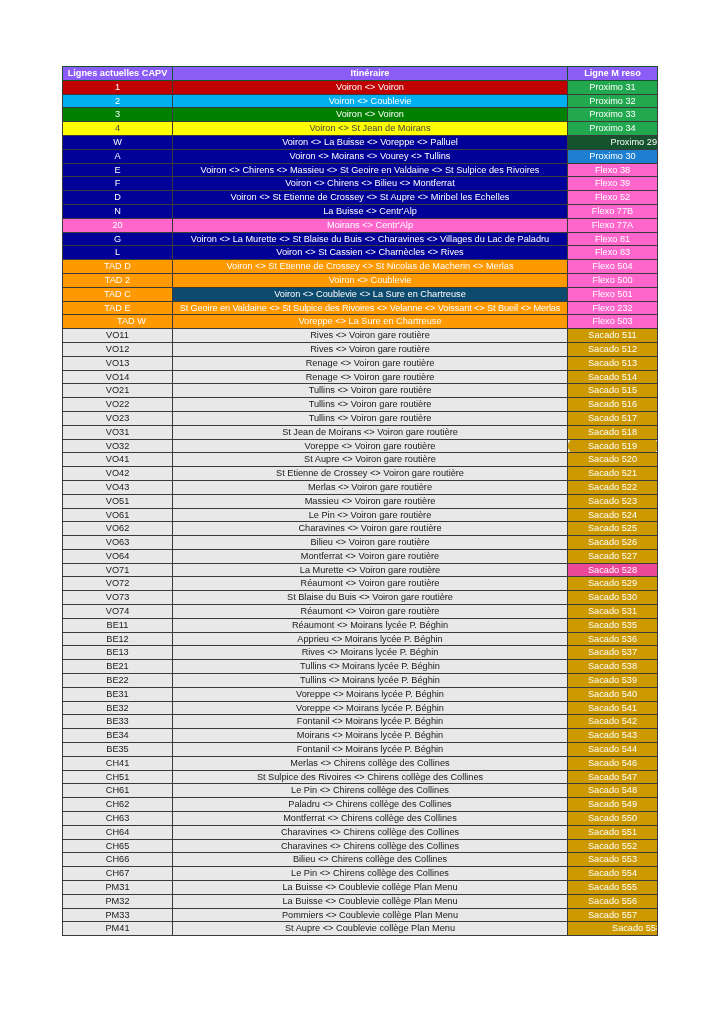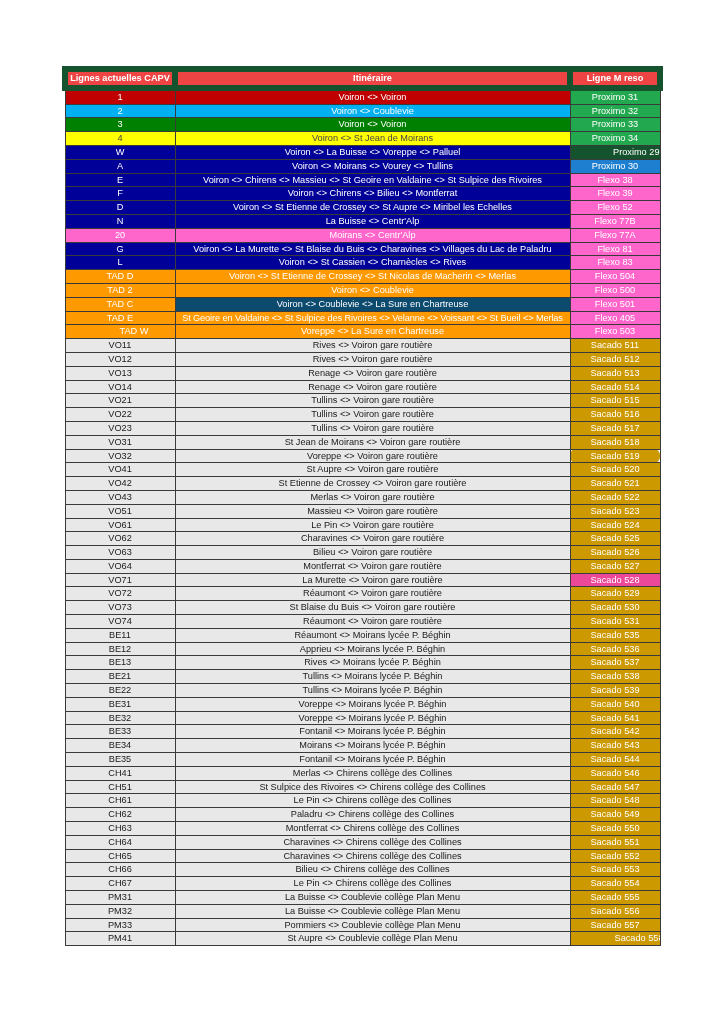--- a/index.html
+++ b/index.html
@@ -1,19 +1,19 @@
 <!DOCTYPE html>
 <html><head>
 <meta charset="utf-8">
 <style>
   html, body { margin: 0; padding: 0; background: #ffffff; }
   body { width: 724px; height: 1024px; position: relative; overflow: hidden; font-family: "Liberation Sans", sans-serif; }
   .table { position: absolute; left: 62px; top: 66px; width: 595px; border-collapse: collapse; table-layout: fixed; font-size: 9.2px; }
   .table td, .table th { height: 13.8px; padding: 0; line-height: 12.8px; text-align: center; white-space: nowrap; overflow: hidden; box-sizing: border-box; }
-  .table th { background: #ef4444; color: #ffffff; font-weight: bold; border: 6px solid #14532d; }
+  .table th { background: #8b5cf6; color: #ffffff; font-weight: bold; border: 1px solid #14532d; }
   .c1 { width: 110px; }
   .c2 { width: 395px; }
   .c3 { width: 90px; }
   .table td { border: 1px solid #3a3a3a; }
   .gray td.cl, .gray td.ci { background: #e8e8e8; color: #1a1a1a; }
   .colored td.cl, .colored td.ci { color: #ffffff; }
   td.cm { color: #ffffff; }
 </style>
 </head>
 <body>
@@ -108,21 +108,21 @@
         <td class="cm" style="background: rgb(255, 102, 204); color: rgb(255, 255, 255);">Flexo 500</td>
       </tr>
       <tr class="colored">
         <td class="cl" style="background: rgb(255, 153, 0); color: rgb(255, 255, 255);">TAD C</td>
         <td class="ci" style="background: #0c4a6e; color: rgb(255, 255, 255);">Voiron &lt;&gt; Coublevie &lt;&gt; La Sure en Chartreuse</td>
         <td class="cm" style="background: rgb(255, 102, 204); color: rgb(255, 255, 255);">Flexo 501</td>
       </tr>
       <tr class="colored">
         <td class="cl" style="background: rgb(255, 153, 0); color: rgb(255, 255, 255);">TAD E</td>
         <td class="ci" style="background: rgb(255, 153, 0); color: rgb(255, 255, 255); text-align: center; text-overflow: clip; letter-spacing: -0.1px;">St Geoire en Valdaine &lt;&gt; St Sulpice des Rivoires &lt;&gt; Velanne &lt;&gt; Voissant &lt;&gt; St Bueil &lt;&gt; Merlas</td>
-        <td class="cm" style="background: rgb(255, 102, 204); color: rgb(255, 255, 255);">Flexo 405</td>
+        <td class="cm" style="background: rgb(255, 102, 204); color: rgb(255, 255, 255);">Flexo 232</td>
       </tr>
       <tr class="colored">
         <td class="cl" style="background: rgb(255, 153, 0); color: rgb(255, 255, 255); padding-left: 28px;">TAD W</td>
         <td class="ci" style="background: rgb(255, 153, 0); color: rgb(255, 255, 255);">Voreppe &lt;&gt; La Sure en Chartreuse</td>
         <td class="cm" style="background: rgb(255, 102, 204); color: rgb(255, 255, 255);">Flexo 503</td>
       </tr>
       <tr class="gray">
         <td class="cl">VO11</td>
         <td class="ci">Rives &lt;&gt; Voiron gare routière</td>
         <td class="cm" style="background: rgb(204, 153, 0); color: rgb(255, 255, 255);">Sacado 511</td>

